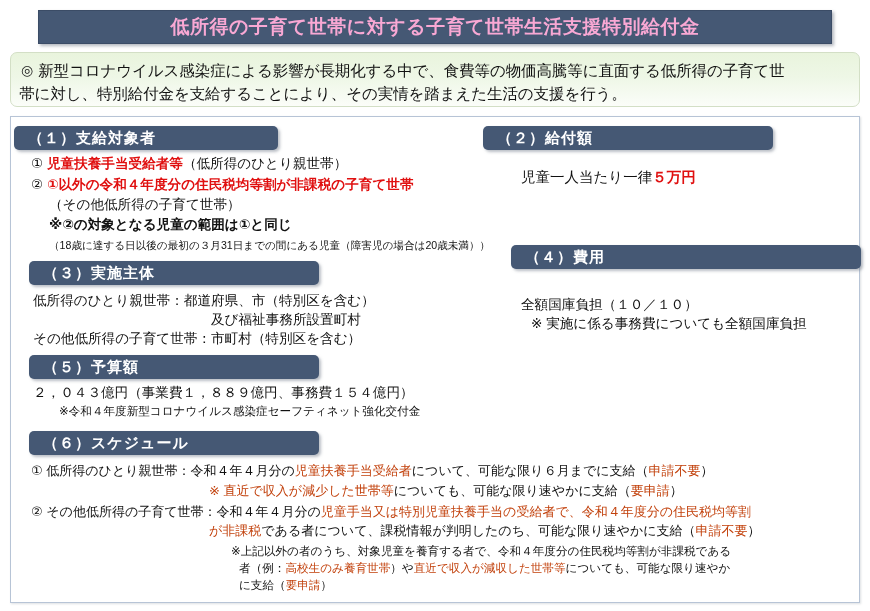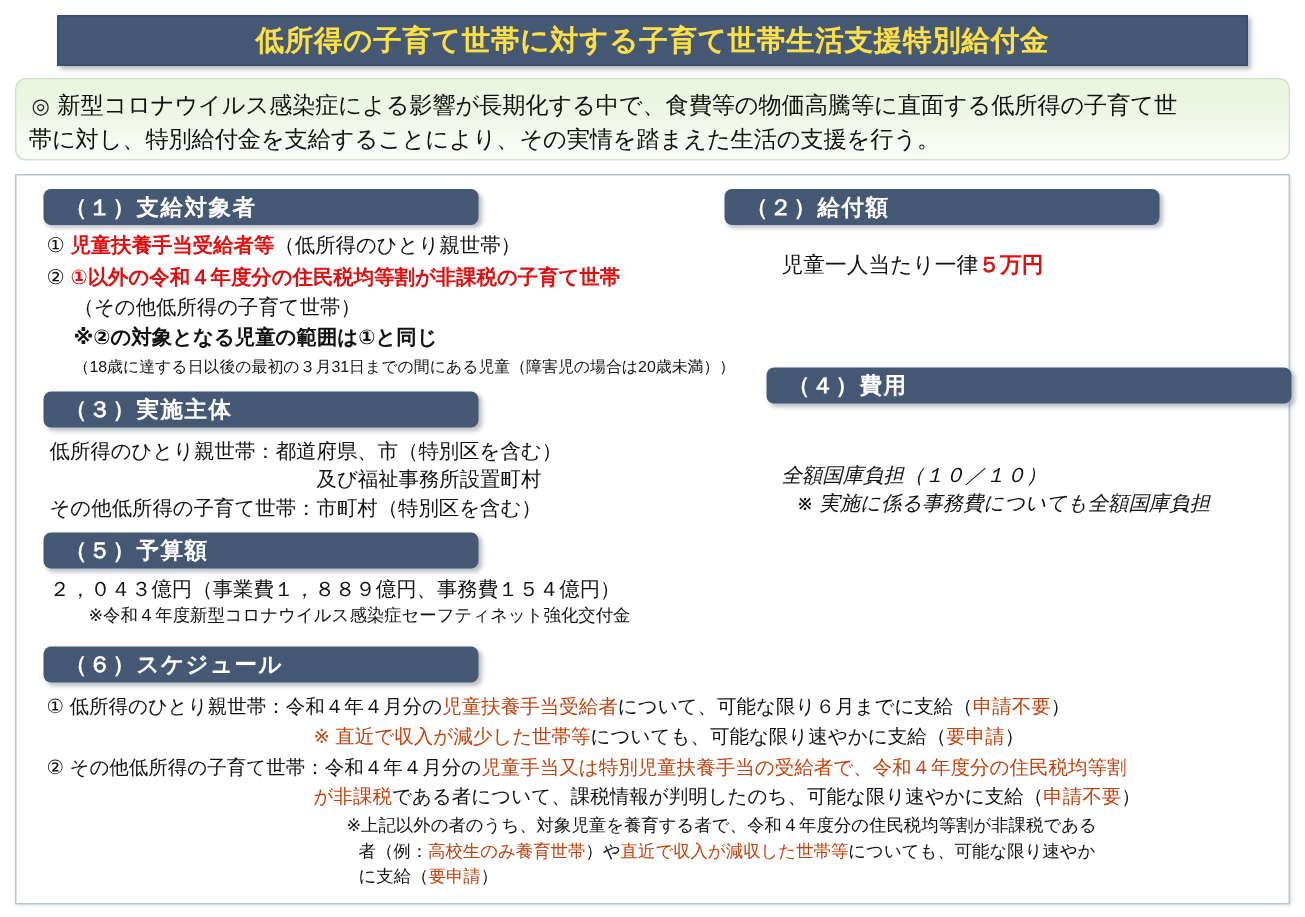--- a/index.html
+++ b/index.html
@@ -31,21 +31,21 @@
     height: 34px;
     background: #455874;
     border: 1px solid #3b4c66;
     box-shadow: 2px 2px 3px rgba(90,100,115,0.45);
     display: flex;
     align-items: center;
     justify-content: center;
     box-sizing: border-box;
   }
   .title-bar .title-text {
-    color: #fde047;
+    color: #f9a8d4;
     font-size: 19px;
     font-weight: bold;
     letter-spacing: 0.5px;
     white-space: nowrap;
   }
 
   
   .summary-box {
     position: absolute;
     left: 10px;
@@ -145,21 +145,21 @@
       <div class="summary-mark">◎</div>
       <div class="summary-text">
         <span>新型コロナウイルス感染症による影響が長期化する中で、食費等の物価高騰等に直面する低所得の子育て世</span>
         <span class="l2">帯に対し、特別給付金を支給することにより、その実情を踏まえた生活の支援を行う。</span>
       </div>
     </div>
   </div>
 
   <div class="frame">
 
-    <div class="sec-head" style="left:18px; top:9px; width:290px;">
+    <div class="sec-head" style="left:3px; top:9px; width:264px;">
       <span>（１）支給対象者</span>
     </div>
 
     <div class="blk" style="left:20px; top:37px; width:470px;">
       <span class="ln t14">
         <span class="marker">①</span><span>&nbsp;</span><span class="redb">児童扶養手当受給者等</span><span>（低所得のひとり親世帯）</span>
       </span>
       <span class="ln t14" style="margin-top:2px;">
         <span class="marker">②</span><span>&nbsp;</span><span class="redb">①以外の令和４年度分の住民税均等割が非課税の子育て世帯</span>
       </span>
@@ -185,21 +185,21 @@
     <div class="blk" style="left:22px; top:174px; width:480px;">
       <span class="ln t14">低所得のひとり親世帯：都道府県、市（特別区を含む）</span>
       <span class="ln t14" style="padding-left:178px;">及び福祉事務所設置町村</span>
       <span class="ln t14">その他低所得の子育て世帯：市町村（特別区を含む）</span>
     </div>
 
     <div class="sec-head" style="left:500px; top:128px; width:350px;">
       <span>（４）費用</span>
     </div>
 
-    <div class="blk" style="left:510px; top:190px; width:330px;font-style:italic;">
+    <div class="blk" style="left:510px; top:178px; width:330px;">
       <span class="ln t14">全額国庫負担（１０／１０）</span>
       <span class="ln t14" style="padding-left:10px;">※ 実施に係る事務費についても全額国庫負担</span>
     </div>
 
     <div class="sec-head" style="left:18px; top:238px; width:290px;">
       <span>（５）予算額</span>
     </div>
 
     <div class="blk" style="left:22px; top:266px; width:520px;">
       <span class="ln t14">２，０４３億円（事業費１，８８９億円、事務費１５４億円）</span>

